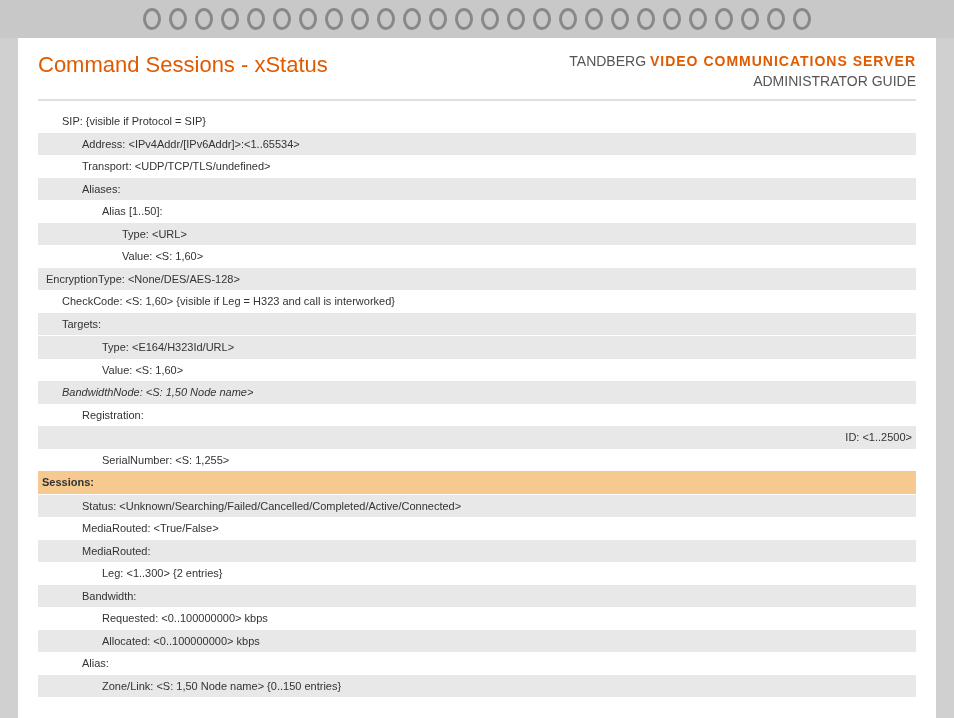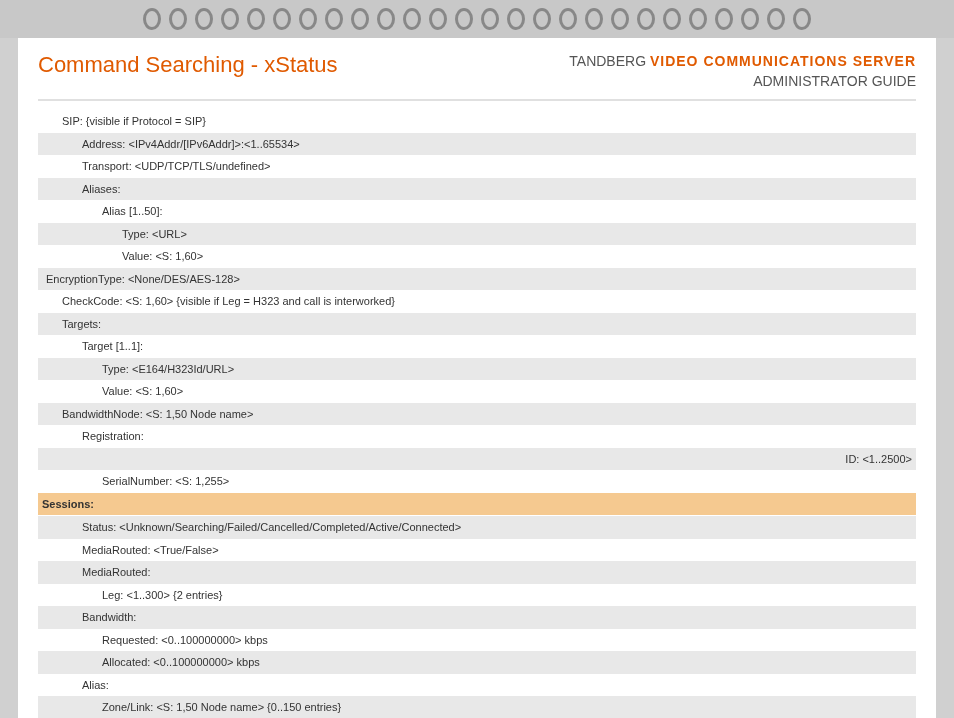--- a/index.html
+++ b/index.html
@@ -119,43 +119,42 @@
   <div class="ring"></div>
   <div class="ring"></div>
   <div class="ring"></div>
   <div class="ring"></div>
   <div class="ring"></div>
   <div class="ring"></div>
 </div>
 
 <div class="document">
   <div class="doc-header">
-    <div class="doc-title">Command Searching - xStatus</div>
+    <div class="doc-title">Command Sessions - xStatus</div>
     <div class="doc-brand">
       <span>TANDBERG</span>
       <span class="brand-highlight">VIDEO COMMUNICATIONS SERVER</span><br>
       <span>ADMINISTRATOR GUIDE</span>
     </div>
   </div>
 
   <div class="content" id="content-rows">
   <div class="row row-plain" style="padding-left: 24px;">SIP: {visible if Protocol = SIP}</div>
       <div class="row row-shaded" style="padding-left: 44px;">Address: &lt;IPv4Addr/[IPv6Addr]&gt;:&lt;1..65534&gt;</div>
       <div class="row row-plain" style="padding-left: 44px;">Transport: &lt;UDP/TCP/TLS/undefined&gt;</div>
       <div class="row row-shaded" style="padding-left: 44px;">Aliases:</div>
       <div class="row row-plain" style="padding-left: 64px;">Alias [1..50]:</div>
       <div class="row row-shaded" style="padding-left: 84px;">Type: &lt;URL&gt;</div>
       <div class="row row-plain" style="padding-left: 84px;">Value: &lt;S: 1,60&gt;</div>
       <div class="row row-shaded" style="padding-left: 8px;">EncryptionType: &lt;None/DES/AES-128&gt;</div>
       <div class="row row-plain" style="padding-left: 24px;">CheckCode: &lt;S: 1,60&gt; {visible if Leg = H323 and call is interworked}</div>
       <div class="row row-shaded" style="padding-left: 24px;">Targets:</div>
-      <div class="row row-plain" style="padding-left: 44px;">Target [1..1]:</div>
       <div class="row row-shaded" style="padding-left: 64px;">Type: &lt;E164/H323Id/URL&gt;</div>
       <div class="row row-plain" style="padding-left: 64px;">Value: &lt;S: 1,60&gt;</div>
-      <div class="row row-shaded" style="padding-left: 24px;">BandwidthNode: &lt;S: 1,50 Node name&gt;</div>
+      <div class="row row-shaded" style="padding-left: 24px; font-style: italic;">BandwidthNode: &lt;S: 1,50 Node name&gt;</div>
       <div class="row row-plain" style="padding-left: 44px;">Registration:</div>
       <div class="row row-shaded" style="padding-left: 64px; text-align: right;">ID: &lt;1..2500&gt;</div>
       <div class="row row-plain" style="padding-left: 64px;">SerialNumber: &lt;S: 1,255&gt;</div>
       <div class="row row-highlight" style="padding-left: 4px;">Sessions:</div>
       <div class="row row-shaded" style="padding-left: 44px;">Status: &lt;Unknown/Searching/Failed/Cancelled/Completed/Active/Connected&gt;</div>
       <div class="row row-plain" style="padding-left: 44px;">MediaRouted: &lt;True/False&gt;</div>
       <div class="row row-shaded" style="padding-left: 44px;">MediaRouted:</div>
       <div class="row row-plain" style="padding-left: 64px;">Leg: &lt;1..300&gt; {2 entries}</div>
       <div class="row row-shaded" style="padding-left: 44px;">Bandwidth:</div>
       <div class="row row-plain" style="padding-left: 64px;">Requested: &lt;0..100000000&gt; kbps</div>

